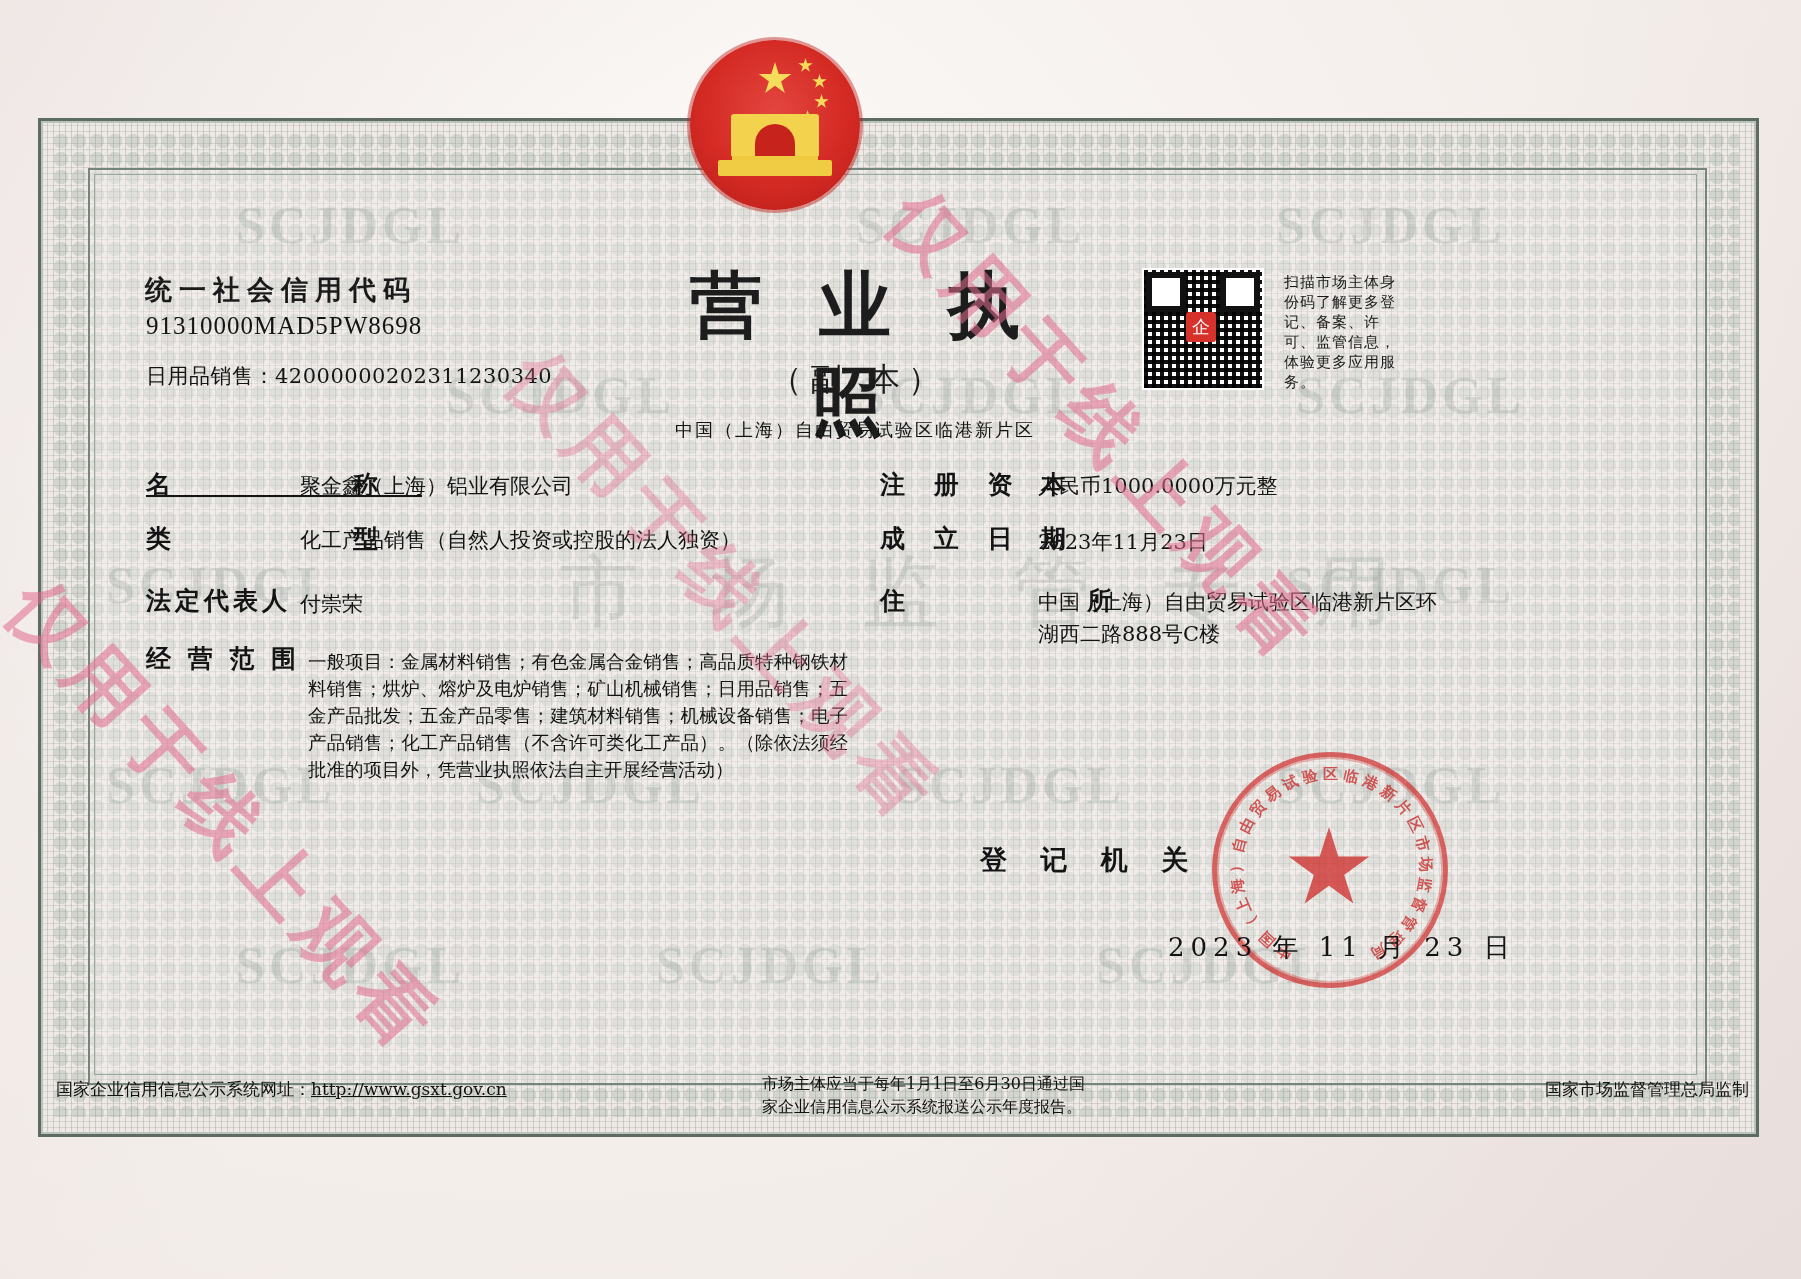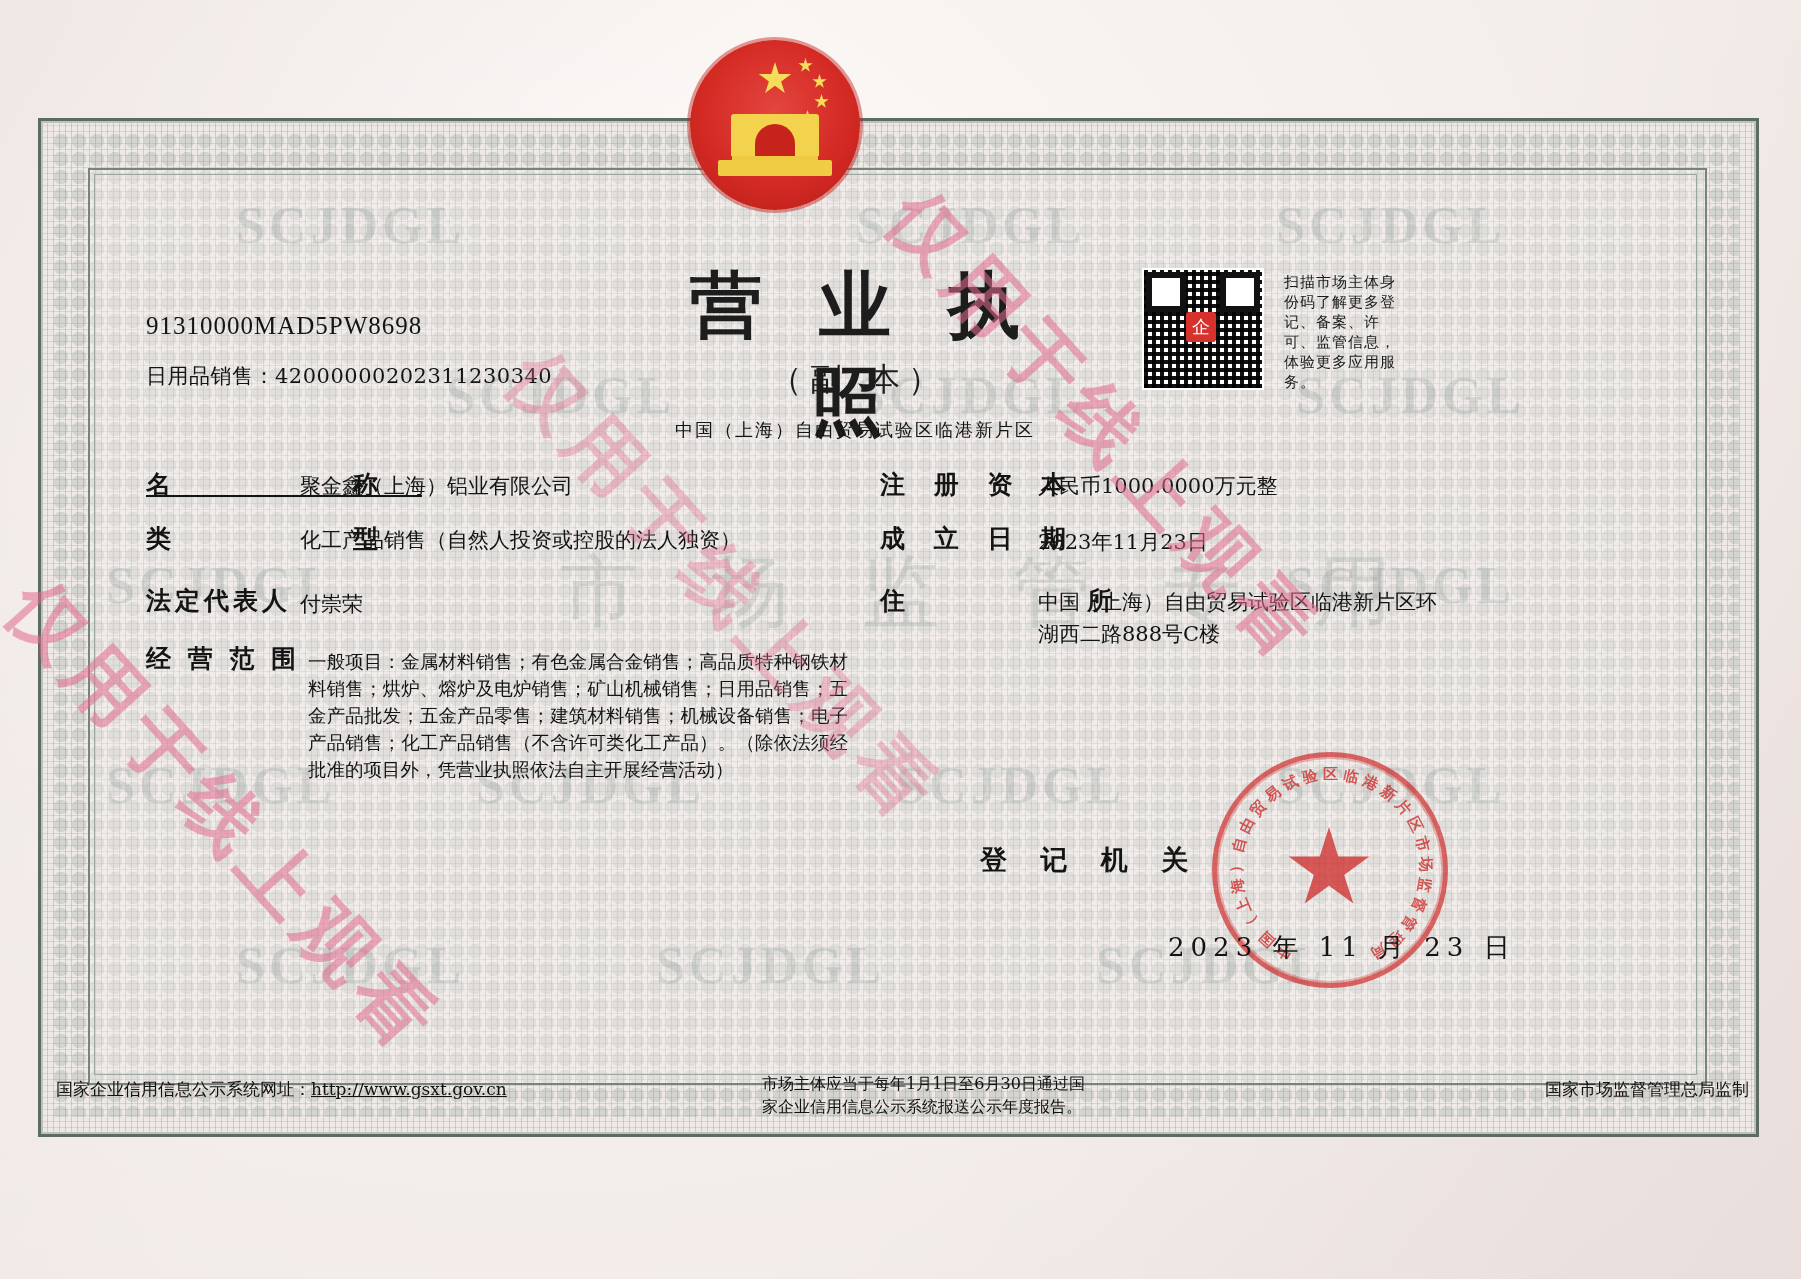--- a/index.html
+++ b/index.html
@@ -464,20 +464,21 @@
     <div class="star-small ss3"></div>
     <div class="star-small ss4"></div>
     <div class="gate"></div>
     <div class="base"></div>
   </div>
 
   <div class="title-main">营 业 执 照</div>
   <div class="title-sub">（副 本）</div>
   <div class="title-region">中国（上海）自由贸易试验区临港新片区</div>
 
+  <div class="credit-label">统一社会信用代码</div>
   <div class="credit-value">91310000MAD5PW8698</div>
   <div class="cert-no">日用品销售：42000000202311230340</div>
 
   <div class="qr-box">
     <div class="qr-grid"></div>
   </div>
   <div class="qr-badge">企</div>
   <div class="qr-caption">扫描市场主体身份码了解更多登记、备案、许可、监管信息，体验更多应用服务。</div>
 
   <div class="f-label lbl-name">名　　称</div>

